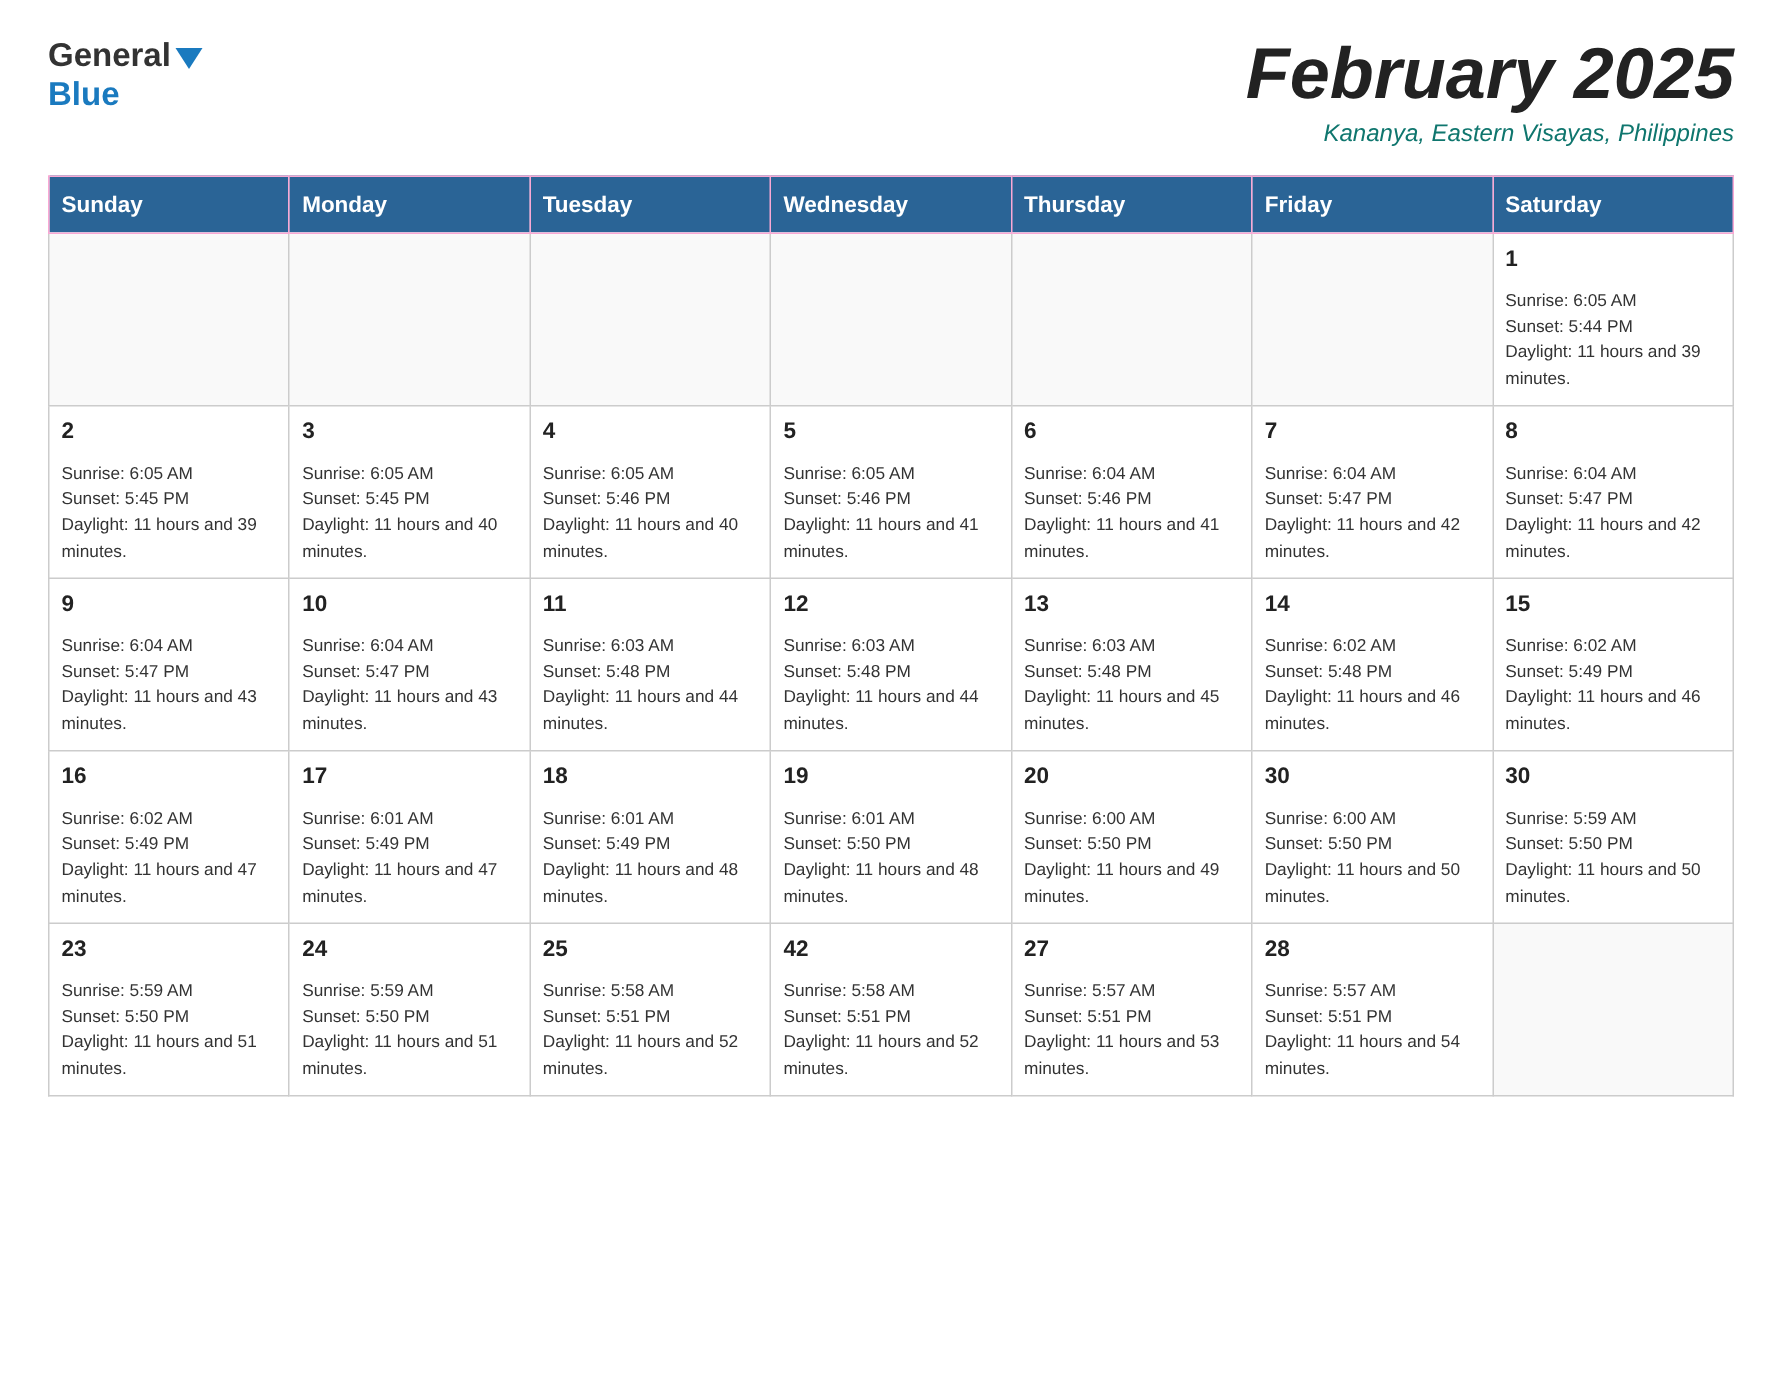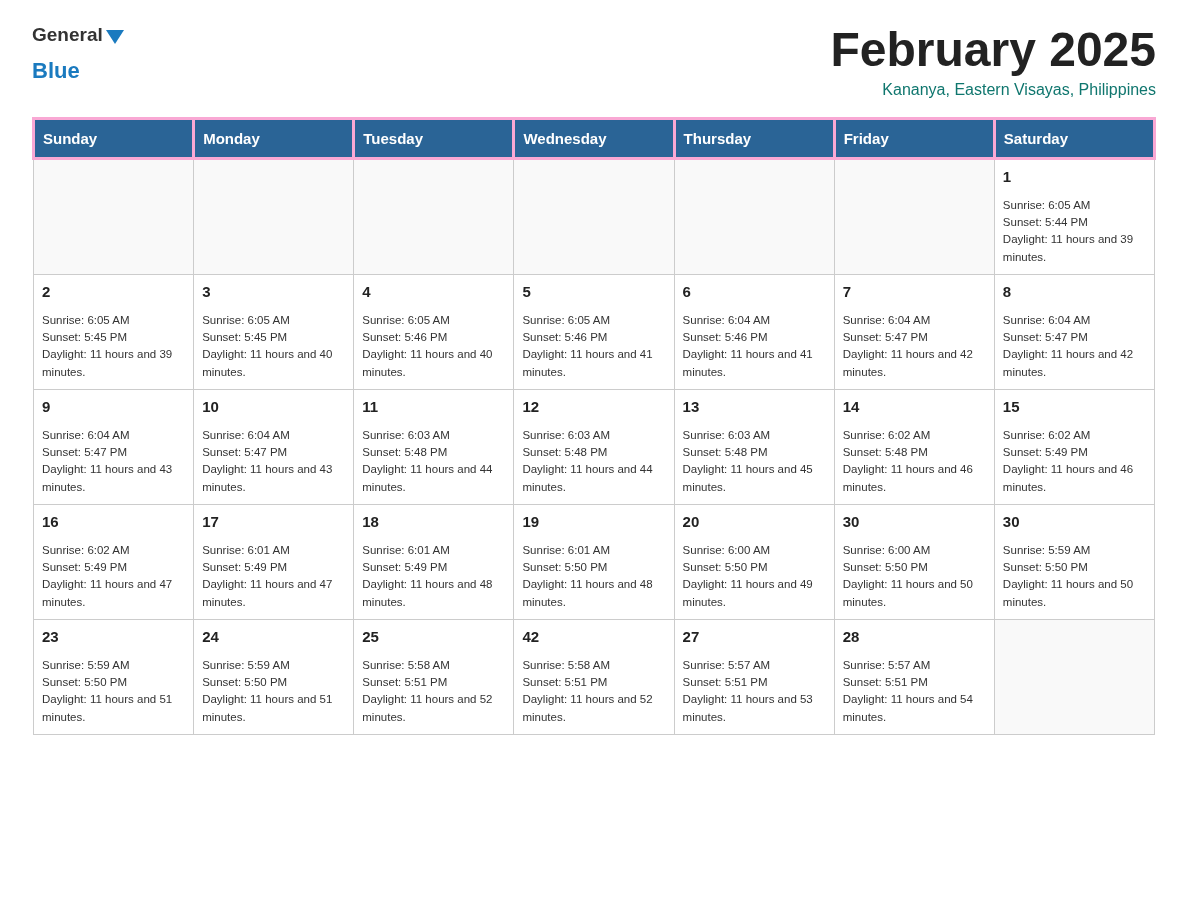--- a/index.html
+++ b/index.html
@@ -10,32 +10,32 @@
       width: 1188px;
       min-height: 918px;
     }
     .header {
       display: flex;
       justify-content: space-between;
       align-items: flex-start;
       margin-bottom: 18px;
     }
     .logo-text-general {
-      font-size: 19px;
+      font-size: 22px;
       font-weight: bold;
       color: #333;
     }
     .logo-text-blue {
       font-size: 22px;
       font-weight: bold;
       color: #1a7abf;
-      margin-top: 12px;
     }
     .title-block {
       text-align: right;
+      font-style: italic;
     }
     .title-block h1 {
       font-size: 48px;
       font-weight: bold;
       color: #222;
       line-height: 1.1;
     }
     .title-block h2 {
       font-size: 16px;
       font-weight: normal;
@@ -47,21 +47,21 @@
       border-collapse: collapse;
       border: 1px solid #bbb;
     }
     .calendar thead tr th {
       background-color: #2a6496;
       color: #fff;
       font-size: 15px;
       font-weight: bold;
       padding: 10px 8px;
       text-align: left;
-      border: 3px solid #f9a8d4;
+      border: 1px solid #f9a8d4;
     }
     .calendar tbody tr td {
       vertical-align: top;
       padding: 8px 8px;
       border: 1px solid #ccc;
       width: 14.28%;
       min-height: 100px;
       background: #fff;
     }
     .calendar tbody tr td.empty {

